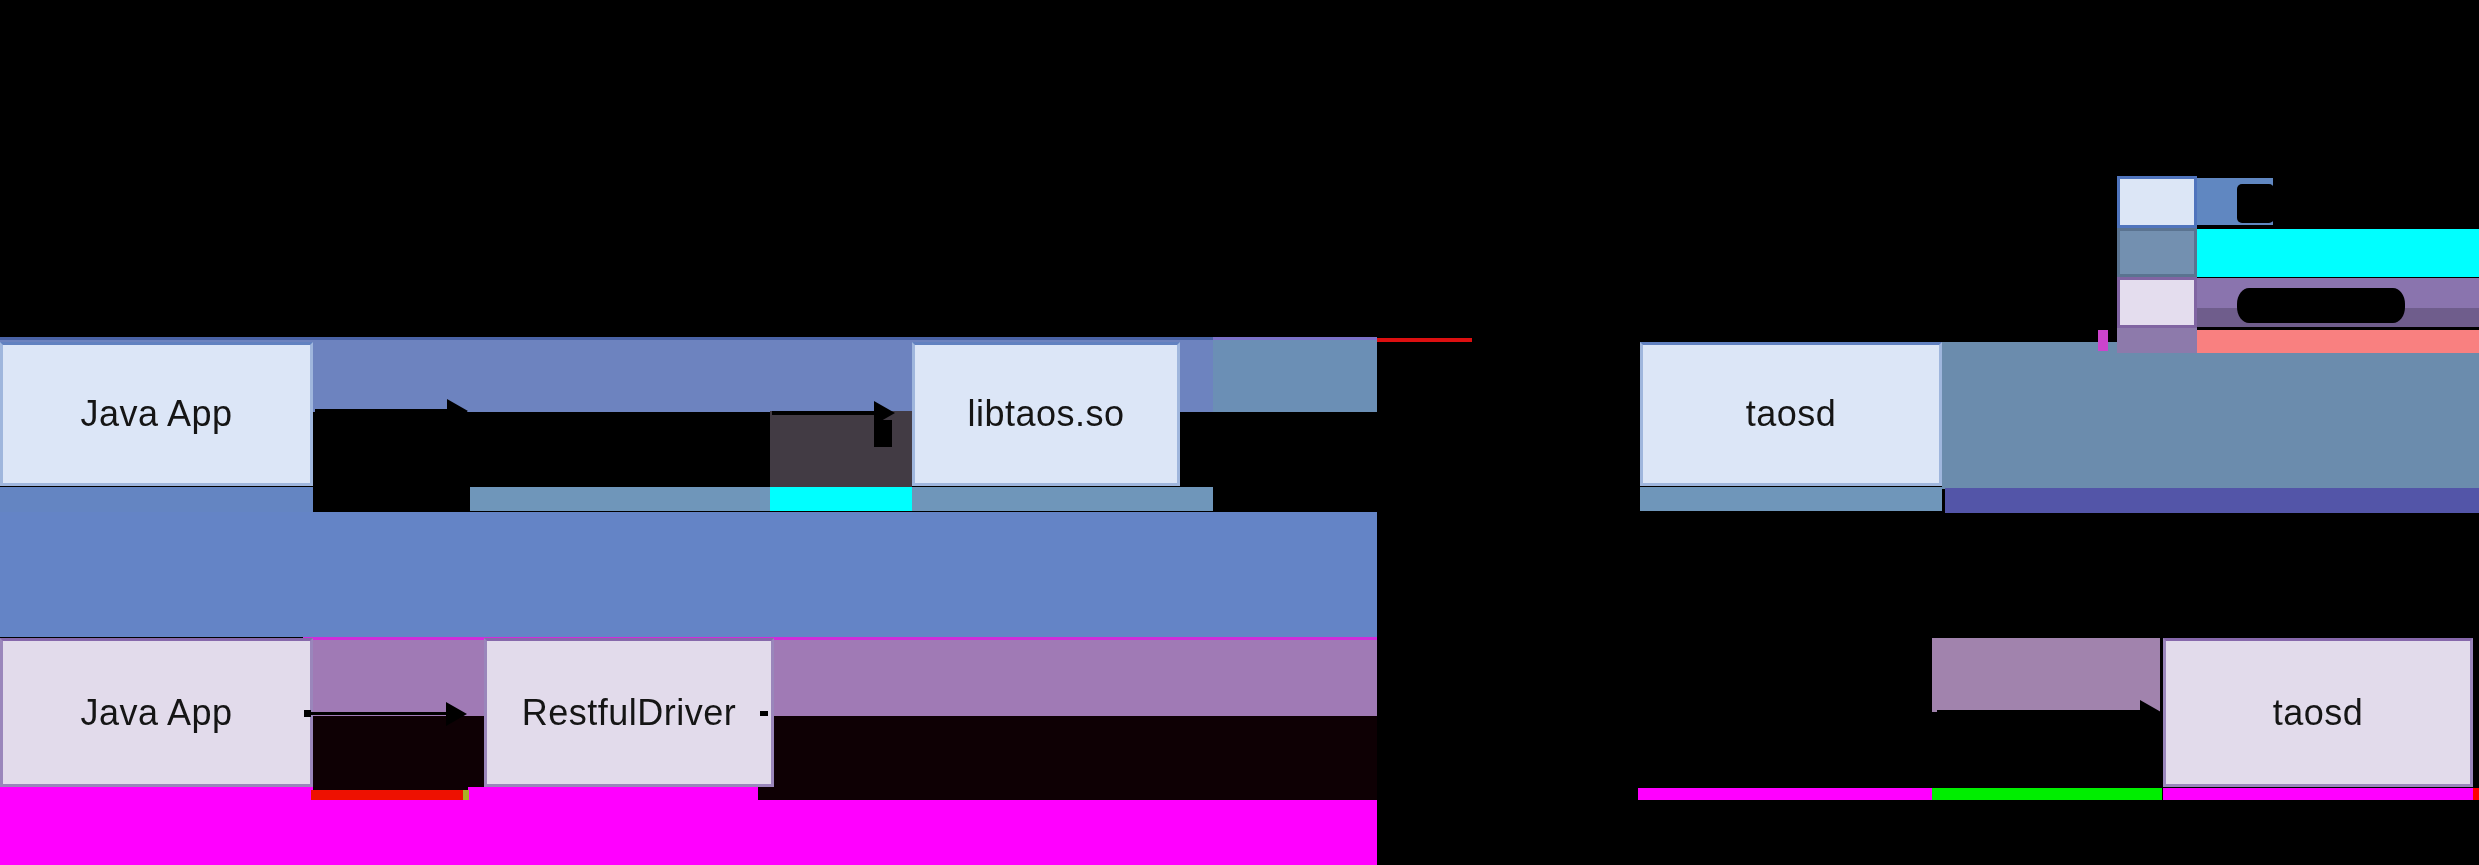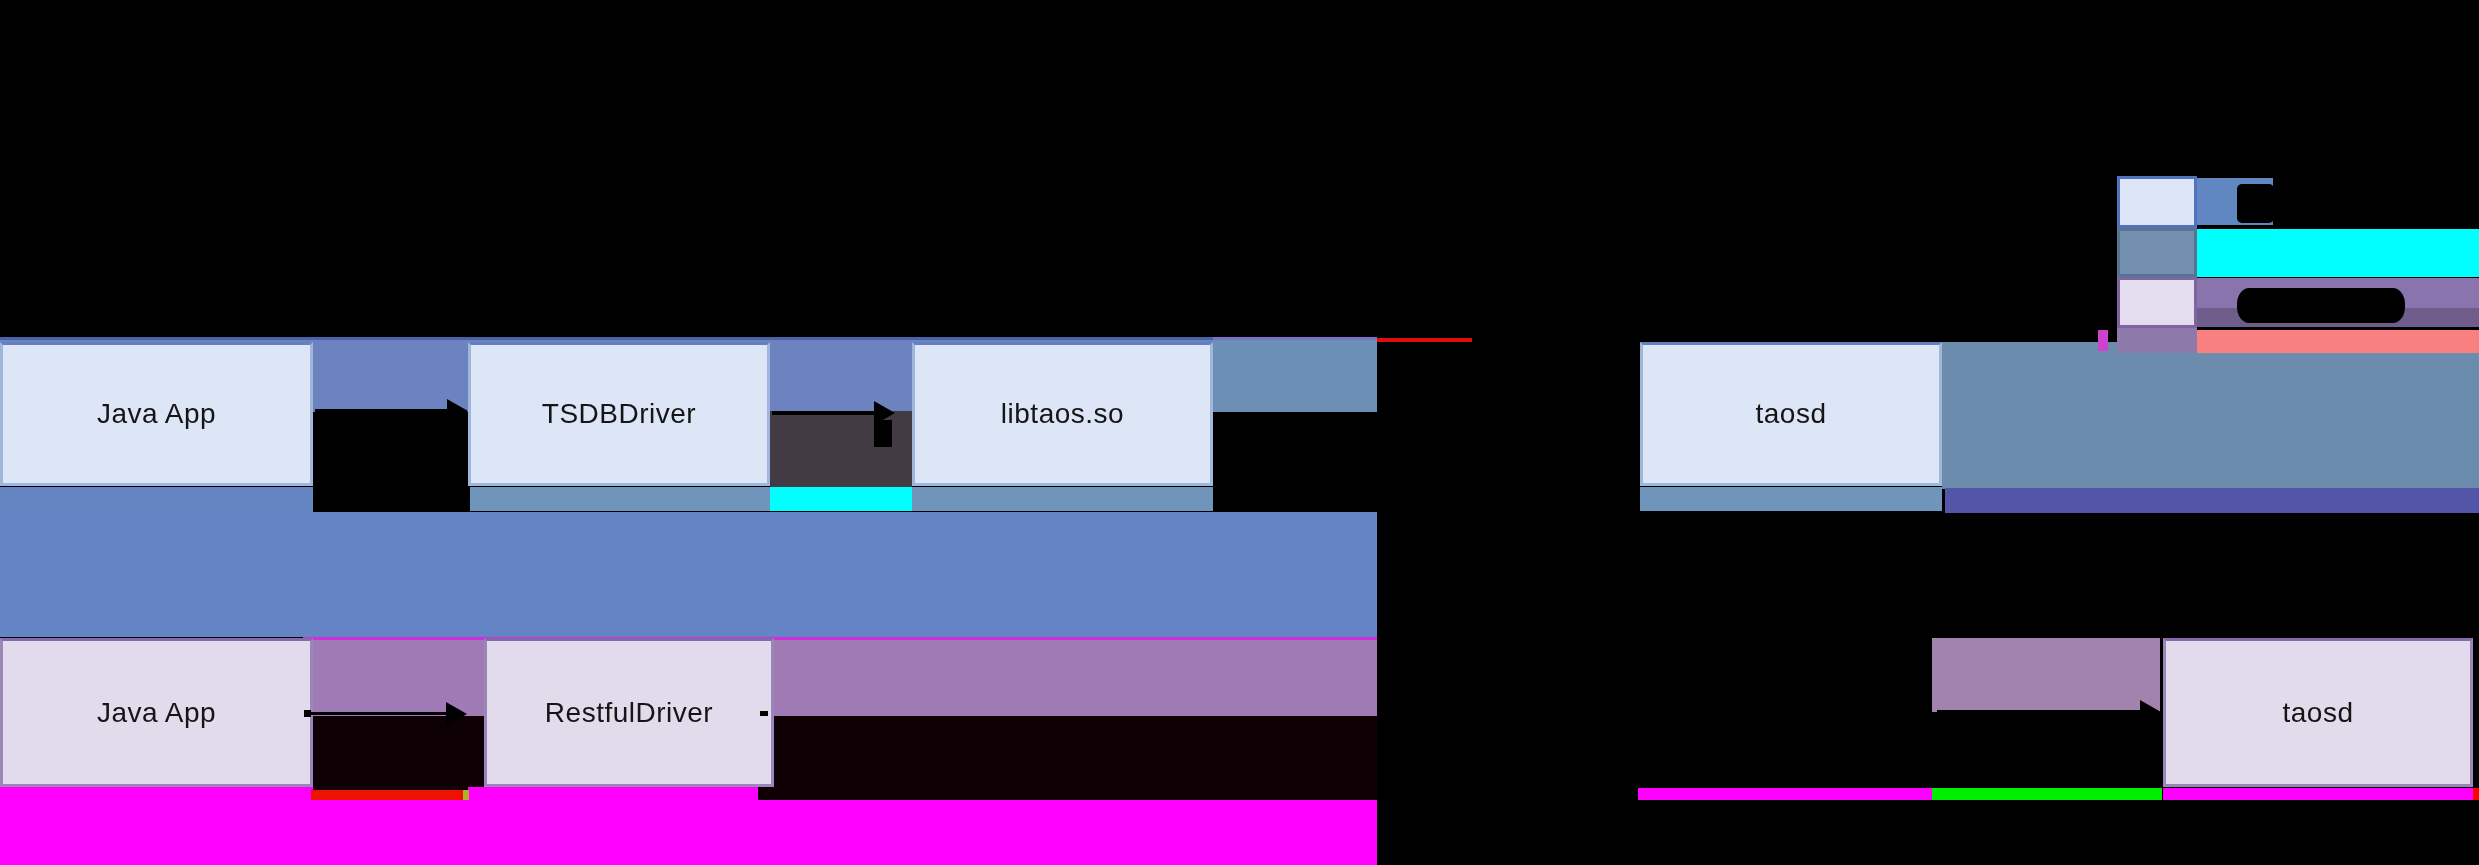--- a/index.html
+++ b/index.html
@@ -4,21 +4,21 @@
 <style>
   html,body{margin:0;padding:0;background:#000;}
   #stage{
     position:relative;width:2479px;height:865px;background:#000000;
     overflow:hidden;font-family:"Liberation Sans",sans-serif;
   }
   .abs{position:absolute;box-sizing:border-box;}
   
   .node{
     position:absolute;box-sizing:border-box;display:flex;align-items:center;justify-content:center;
-    font-size:28px;color:#151515;letter-spacing:0.5px;
+    font-size:36px;color:#151515;letter-spacing:0.5px;
   }
   .node-blue{background:#dce6f7;border:3px solid #9fb6dd;border-top-color:#6181c0;}
   .node-purple{background:#e2dbeb;border:3px solid #9a86bb;border-top-color:#8668ab;}
   
   .band-blue{background:#6d83bf;border-top:3px solid #4a63a6;}
   .band-steel-l{background:#6b8fb5;border-top:3px solid #7b72c8;}
   .bigband{background:#6484c6;}
   .band-steel-r{background:#6b8cad;}
   .strip-steel{background:#6f96ba;}
   .strip-pblue{background:#5355a8;}
@@ -55,24 +55,21 @@
   <div class="abs" style="left:0px;top:487px;width:313px;height:25px;background:#6485c2;"></div>
   <div class="abs strip-steel" style="left:470px;top:487px;width:300px;height:24px;"></div>
   <div class="abs cyan" style="left:770px;top:487px;width:142px;height:24px;"></div>
   <div class="abs strip-steel" style="left:912px;top:487px;width:301px;height:24px;"></div>
 
   <div class="abs bigband" style="left:0px;top:512px;width:1377px;height:125px;"></div>
 
   <div class="node node-blue" style="left:0px;top:342px;width:313px;height:144px;">
     <span>Java App</span>
   </div>
-  <div class="node node-blue" style="left:468px;top:342px;width:302px;height:144px;">
-    <span>TSDBDriver</span>
-  </div>
-  <div class="node node-blue" style="left:912px;top:342px;width:301px;height:144px;align-items:center;">
+  <div class="node node-blue" style="left:912px;top:342px;width:268px;height:144px;align-items:center;">
     <span>libtaos.so</span>
   </div>
 
   <div class="abs aline" style="left:315px;top:409px;width:135px;height:3px;"></div>
   <div class="abs ahead-r" style="left:447px;top:399px;"></div>
   <div class="abs aline" style="left:772px;top:411px;width:106px;height:4px;"></div>
   <div class="abs ahead-r" style="left:874px;top:401px;"></div>
   <div class="abs blob" style="left:874px;top:420px;width:18px;height:27px;"></div>
 
   <div class="abs band-steel-r" style="left:1942px;top:342px;width:537px;height:147px;"></div>

